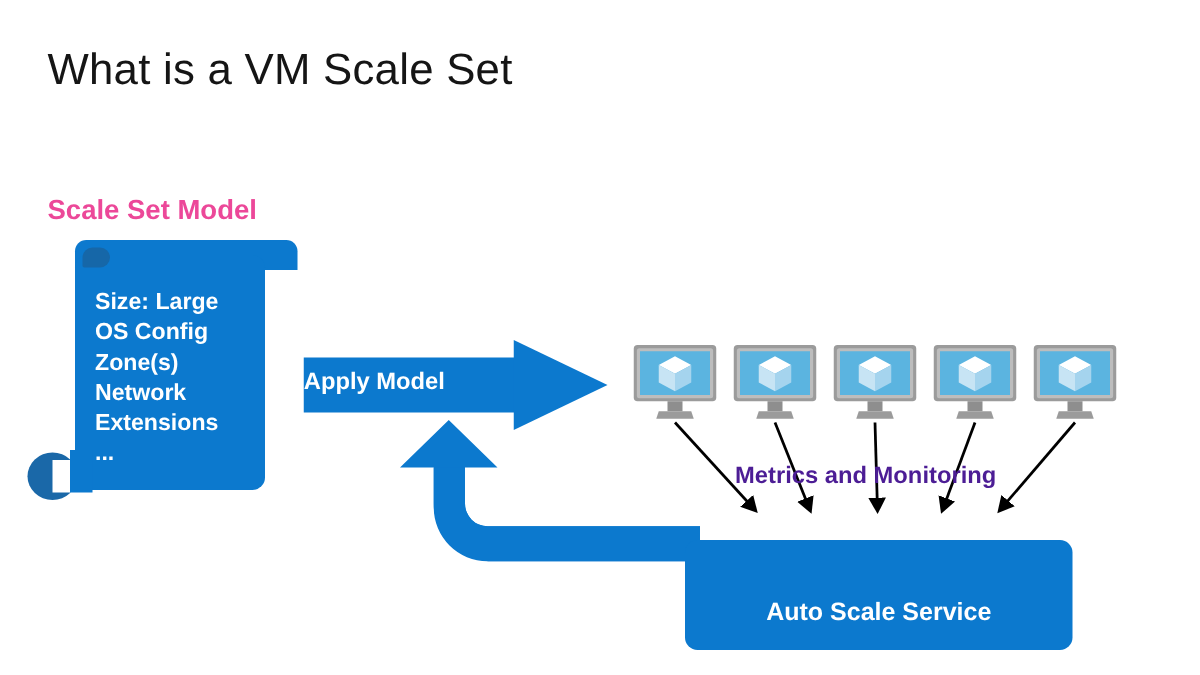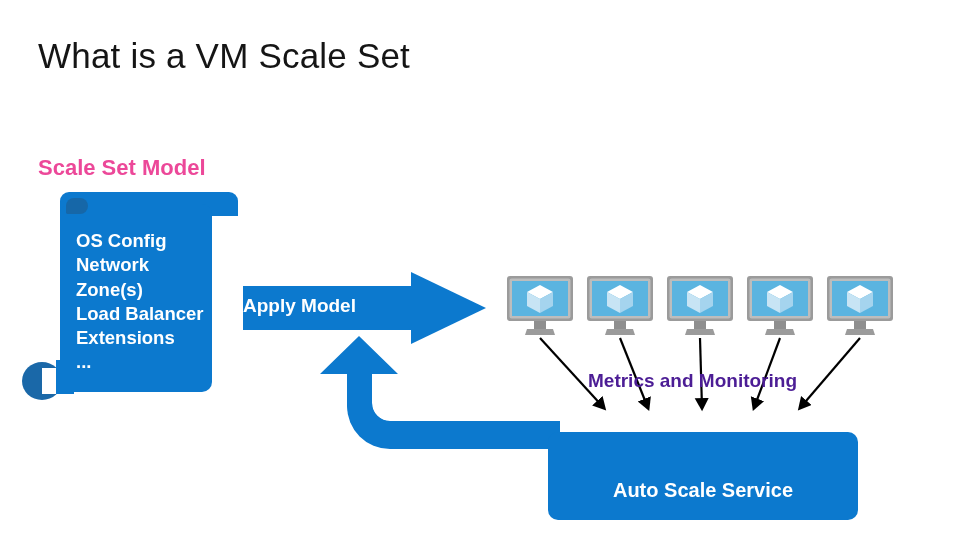--- a/index.html
+++ b/index.html
@@ -250,24 +250,24 @@
 
   <div class="model-scroll">
     <div class="scroll-top-bar"></div>
     <div class="scroll-curl-bottom"></div>
     <div class="scroll-curl-bottom-notch"></div>
     <div class="scroll-body"></div>
     <div class="scroll-curl-bottom-fill"></div>
     <div class="scroll-curl-top"></div>
 
     <div class="model-list">
+      <span class="row">Size: Large</span>
       <span class="row">OS Config</span>
+      <span class="row">Zone(s)</span>
       <span class="row">Network</span>
-      <span class="row">Zone(s)</span>
-      <span class="row">Load Balancer</span>
       <span class="row">Extensions</span>
       <span class="row">...</span>
     </div>
   </div>
 
   <div class="apply-arrow">
     <div class="apply-arrow-shaft"></div>
     <div class="apply-arrow-head"></div>
     <div class="apply-arrow-label">Apply Model</div>
   </div>

